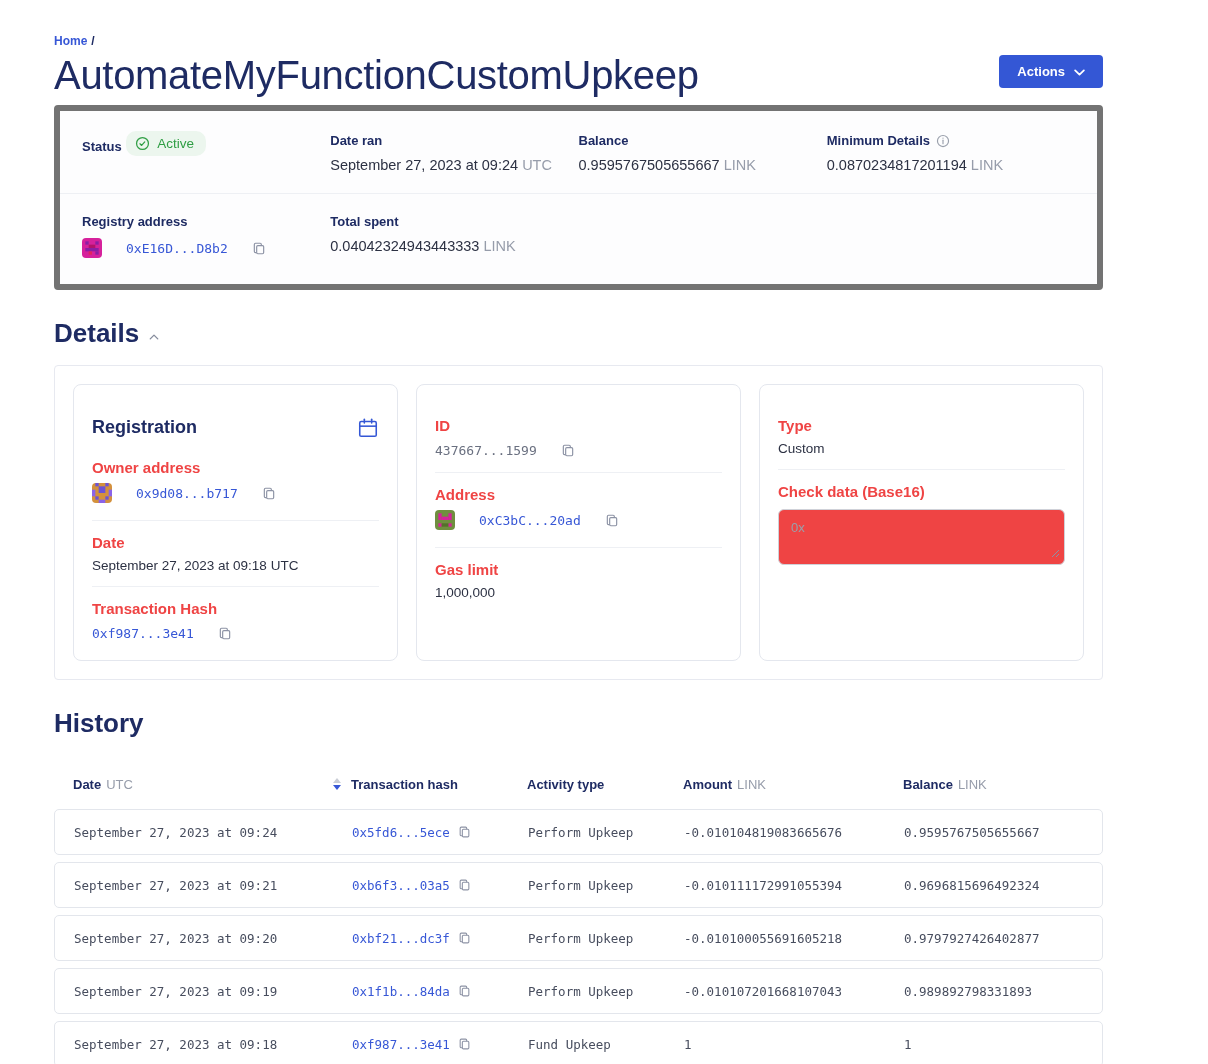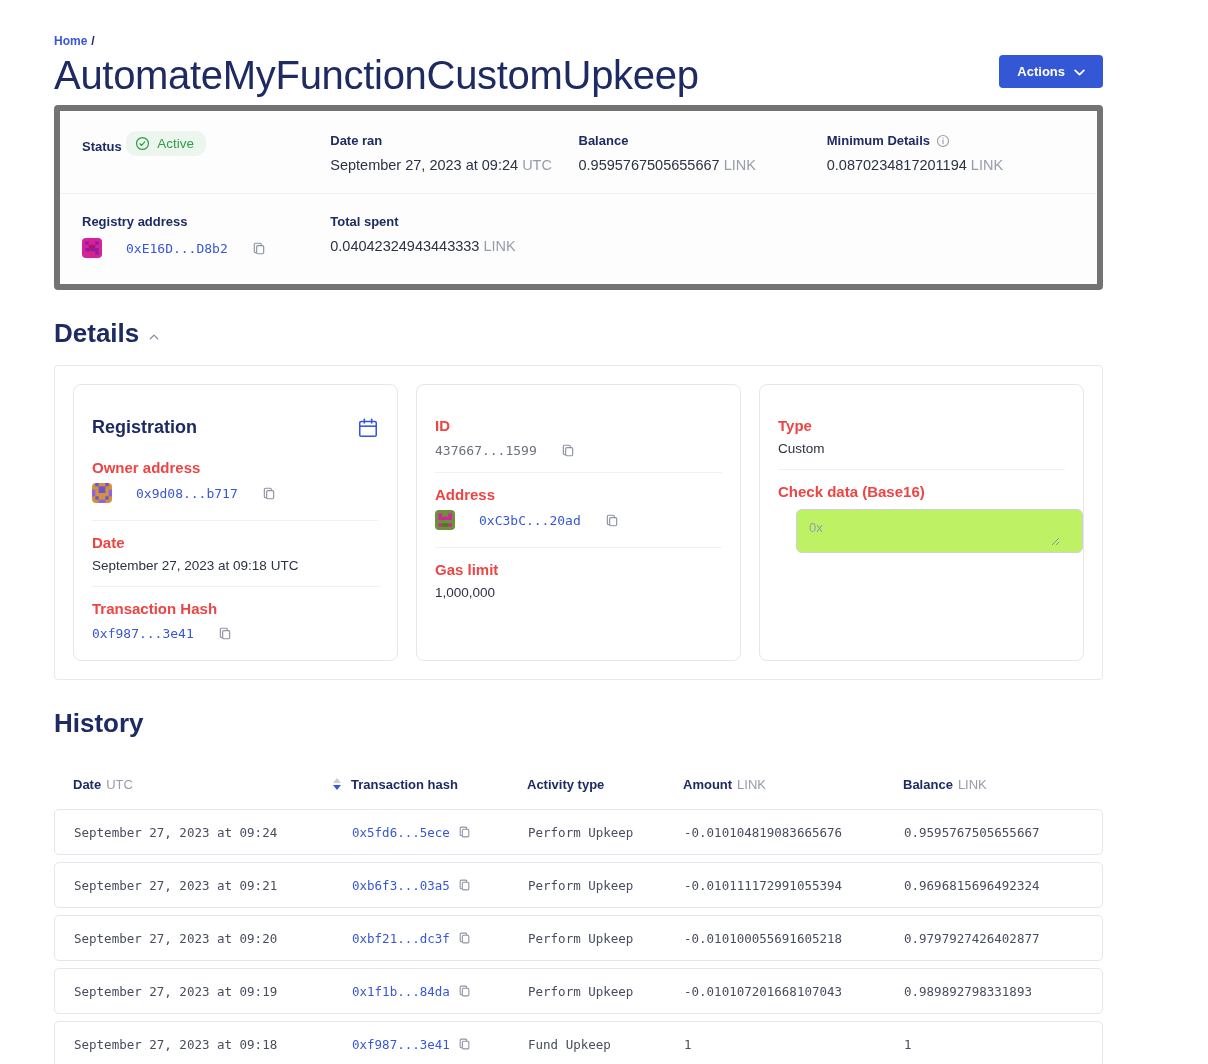--- a/index.html
+++ b/index.html
@@ -65,25 +65,24 @@
     padding: 32px 18px 18px; min-height: 224px; background: #fff;
   }
   .detail-col-header { display: flex; align-items: flex-start; justify-content: space-between; margin-bottom: 16px; }
   .detail-col-title { font-size: 18px; font-weight: bold; color: #1e2b63; }
   .detail-divider { height: 1px; background: #eef0f4; margin: 13px 0; }
   .detail-label { font-size: 15px; font-weight: bold; color: #ef4444; margin-bottom: 7px; }
   .detail-value { font-size: 13.5px; color: #2c3143; }
   .mono-gray { font-family: "DejaVu Sans Mono", monospace; font-size: 13px; color: #6a7080; }
   .checkdata-wrap { position: relative; margin-top: 9px; }
   .checkdata {
-    width: 100%; height: 44px; resize: none;
-    background: #bef264; border: 1px solid #cfd1d8; border-radius: 6px;
+    width: 100%; height: 56px; resize: none;
+    background: #ef4444; border: 1px solid #cfd1d8; border-radius: 6px;
     font-family: "Liberation Sans", sans-serif; font-size: 13px; color: #2c3143;
     padding: 10px 12px;
-    margin-left: 18px;
   }
   .checkdata::placeholder { color: #9aa0ab; }
   .resize-handle { position: absolute; right: 5px; bottom: 7px; pointer-events: none; }
 
   
   .history-table { margin-top: 24px; }
   .t-grid { display: grid; grid-template-columns: 278px 176px 156px 220px 1fr; align-items: center; padding-left: 19px; }
   .t-head { padding-top: 12px; padding-bottom: 16px; }
   .t-head .h-label { font-size: 13px; font-weight: bold; color: #1e2b63; }
   .t-head .h-unit { font-size: 13px; color: #969caa; font-weight: normal; margin-left: 5px; }

